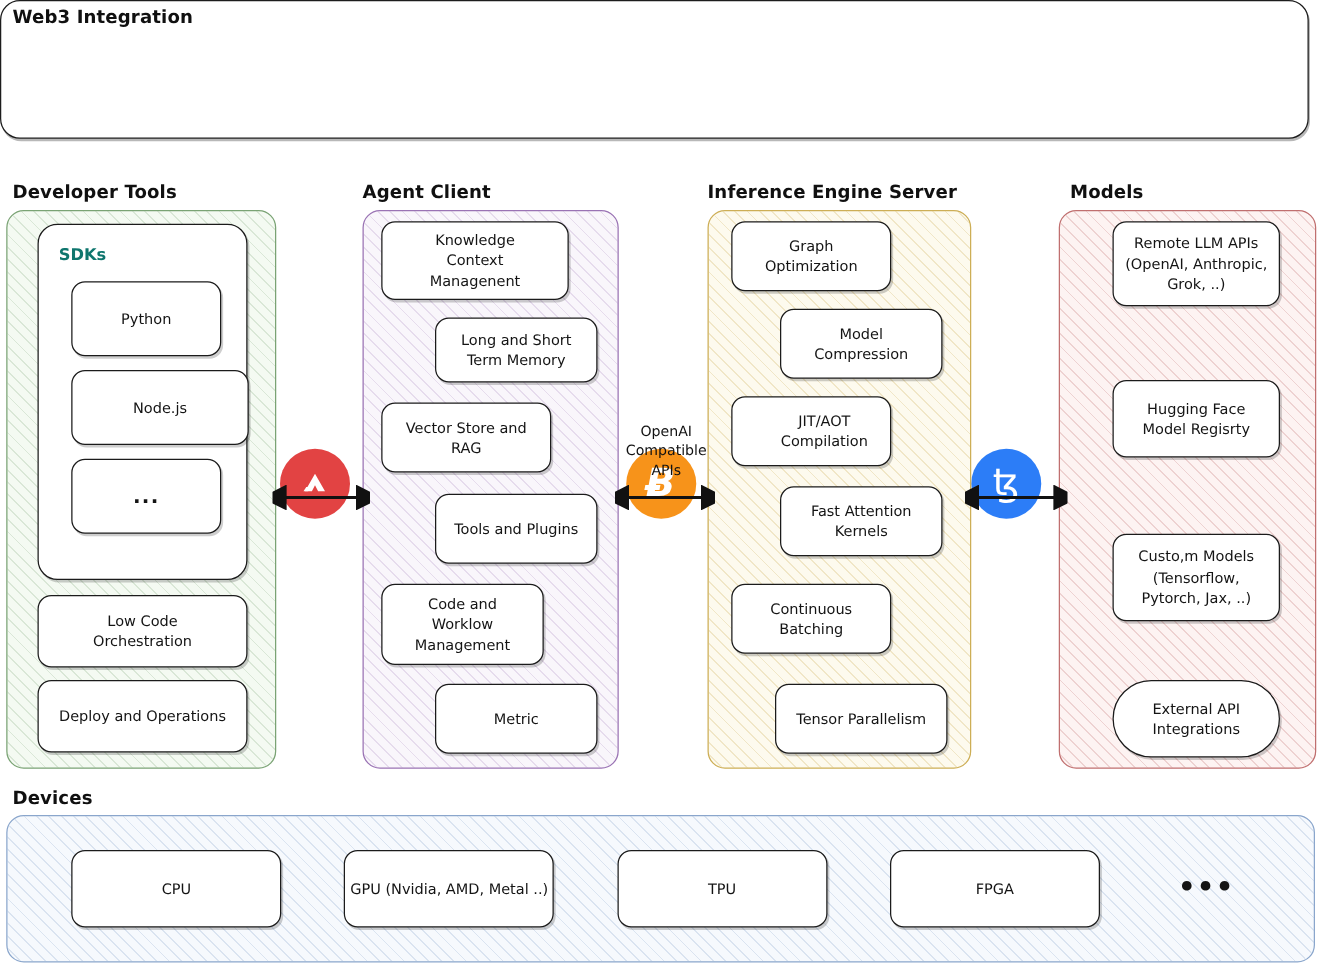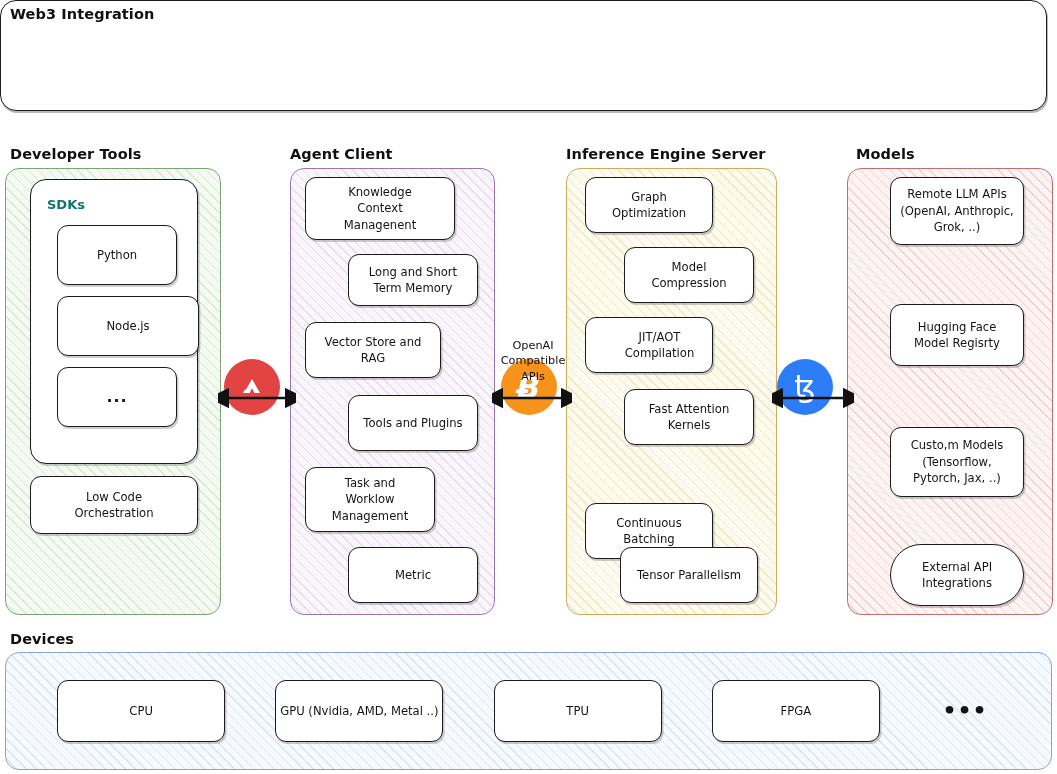--- a/index.html
+++ b/index.html
@@ -333,41 +333,44 @@
       </div>
       <div class="node" style="left:26px; top:187px; width:120px; height:60px; font-size:16px; font-weight:900; letter-spacing:1px;">
         <span class="txt">...</span>
       </div>
     </div>
 
     <div class="node" style="left:24px; top:307px; width:168px; height:58px;">
       <span class="txt">Low Code
 Orchestration</span>
     </div>
+    <div class="node" style="left:24px; top:375px; width:168px; height:58px;">
+      <span class="txt">Deploy and Operations</span>
+    </div>
   </div>
 
   <div id="col-agent" class="panel col-panel hatch">
     <div class="node" style="left:14px; top:8px; width:150px; height:63px;">
       <span class="txt">Knowledge
 Context
 Managenent</span>
     </div>
     <div class="node" style="left:57px; top:85px; width:130px; height:52px;">
       <span class="txt">Long and Short
 Term Memory</span>
     </div>
     <div class="node" style="left:14px; top:153px; width:136px; height:56px;">
       <span class="txt">Vector Store and
 RAG</span>
     </div>
     <div class="node" style="left:57px; top:226px; width:130px; height:56px;">
       <span class="txt">Tools and Plugins</span>
     </div>
     <div class="node" style="left:14px; top:298px; width:130px; height:65px;">
-      <span class="txt">Task and
+      <span class="txt">Code and
 Worklow
 Management</span>
     </div>
     <div class="node" style="left:57px; top:378px; width:130px; height:56px;">
       <span class="txt">Metric</span>
     </div>
   </div>
 
   <div id="col-infer" class="panel col-panel hatch">
     <div class="node" style="left:18px; top:8px; width:128px; height:56px;">
@@ -379,21 +382,21 @@
 Compression</span>
     </div>
     <div class="node" style="left:18px; top:148px; width:128px; height:56px;padding-left:28px;">
       <span class="txt">JIT/AOT
 Compilation</span>
     </div>
     <div class="node" style="left:57px; top:220px; width:130px; height:56px;">
       <span class="txt">Fast Attention
 Kernels</span>
     </div>
-    <div class="node" style="left:18px; top:298px; width:128px; height:56px;margin-top:36px;">
+    <div class="node" style="left:18px; top:298px; width:128px; height:56px;">
       <span class="txt">Continuous
 Batching</span>
     </div>
     <div class="node" style="left:53px; top:378px; width:138px; height:56px;">
       <span class="txt">Tensor Parallelism</span>
     </div>
   </div>
 
   <div id="col-models" class="panel col-panel hatch">
     <div class="node" style="left:42px; top:8px; width:134px; height:68px;">

